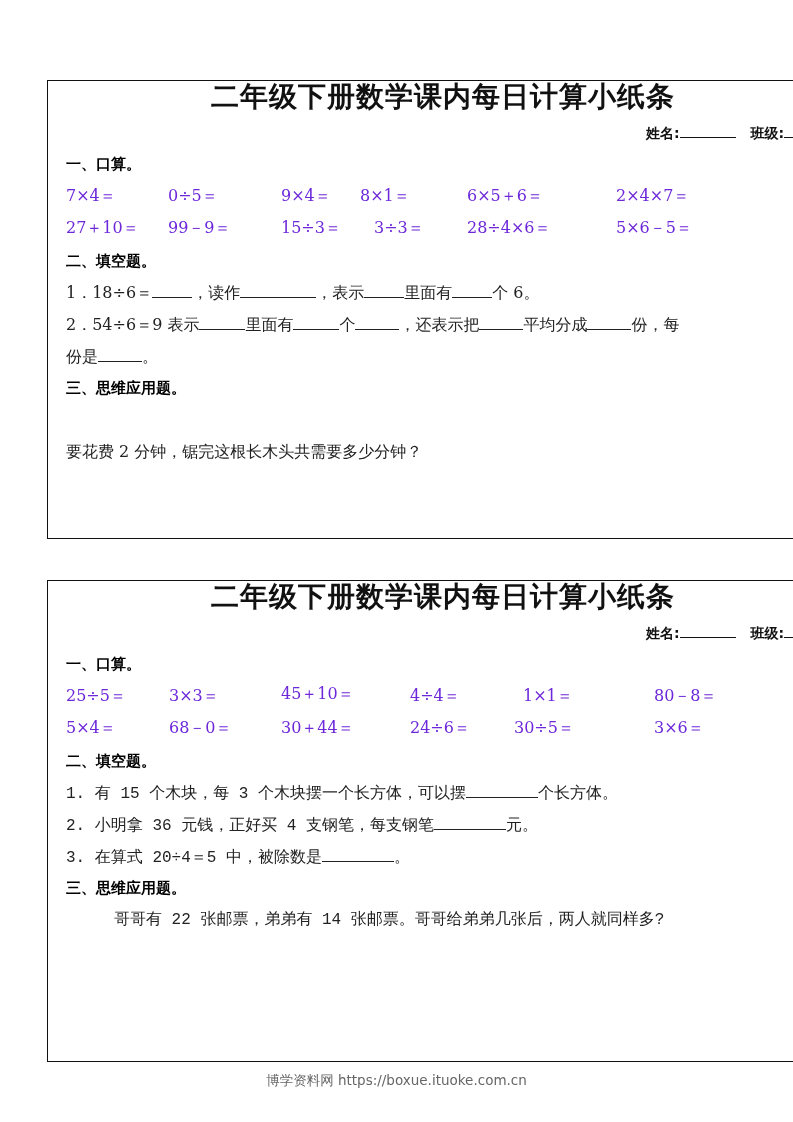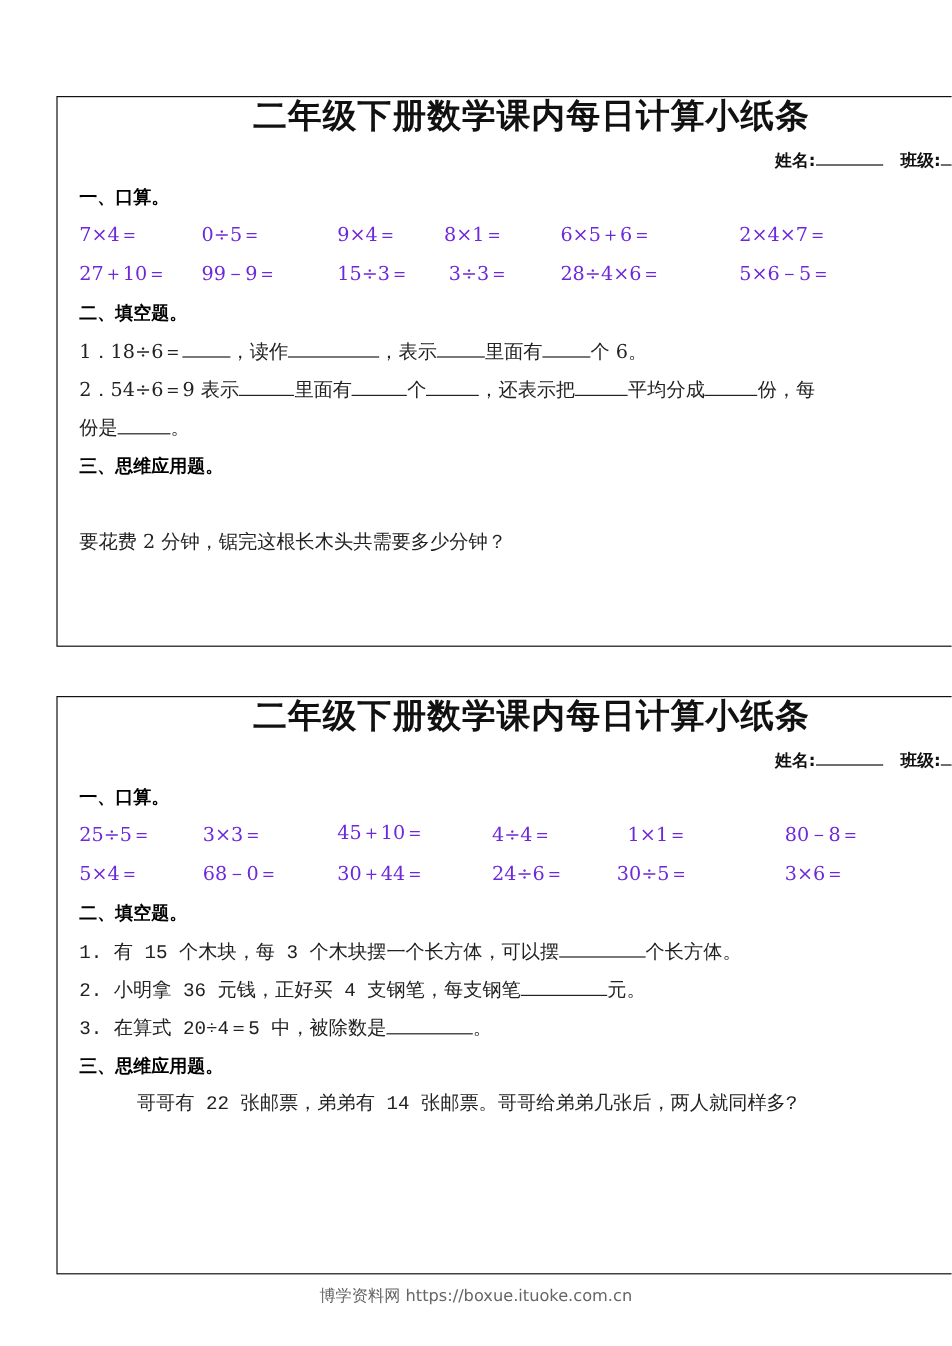--- a/index.html
+++ b/index.html
@@ -47,21 +47,21 @@
   <div class="namerow">
     <span>姓名:</span><span class="blank b1"></span>
     <span>班级:</span><span class="blank b2"></span>
   </div>
 
   <div class="section-head" style="top:73px;">一、口算。</div>
 
   <div class="eq" style="left:18px;top:105px;">7×4＝</div>
   <div class="eq" style="left:120px;top:105px;">0÷5＝</div>
   <div class="eq" style="left:233px;top:105px;">9×4＝</div>
-  <div class="eq" style="left:322px;top:105px;text-align:right;">8×1＝</div>
+  <div class="eq" style="left:312px;top:105px;text-align:right;">8×1＝</div>
   <div class="eq" style="left:419px;top:105px;">6×5＋6＝</div>
   <div class="eq" style="left:568px;top:105px;">2×4×7＝</div>
 
   <div class="eq" style="left:18px;top:137px;">27＋10＝</div>
   <div class="eq" style="left:120px;top:137px;">99－9＝</div>
   <div class="eq" style="left:233px;top:137px;">15÷3＝</div>
   <div class="eq" style="left:326px;top:137px;">3÷3＝</div>
   <div class="eq" style="left:419px;top:137px;">28÷4×6＝</div>
   <div class="eq" style="left:568px;top:137px;">5×6－5＝</div>
 

